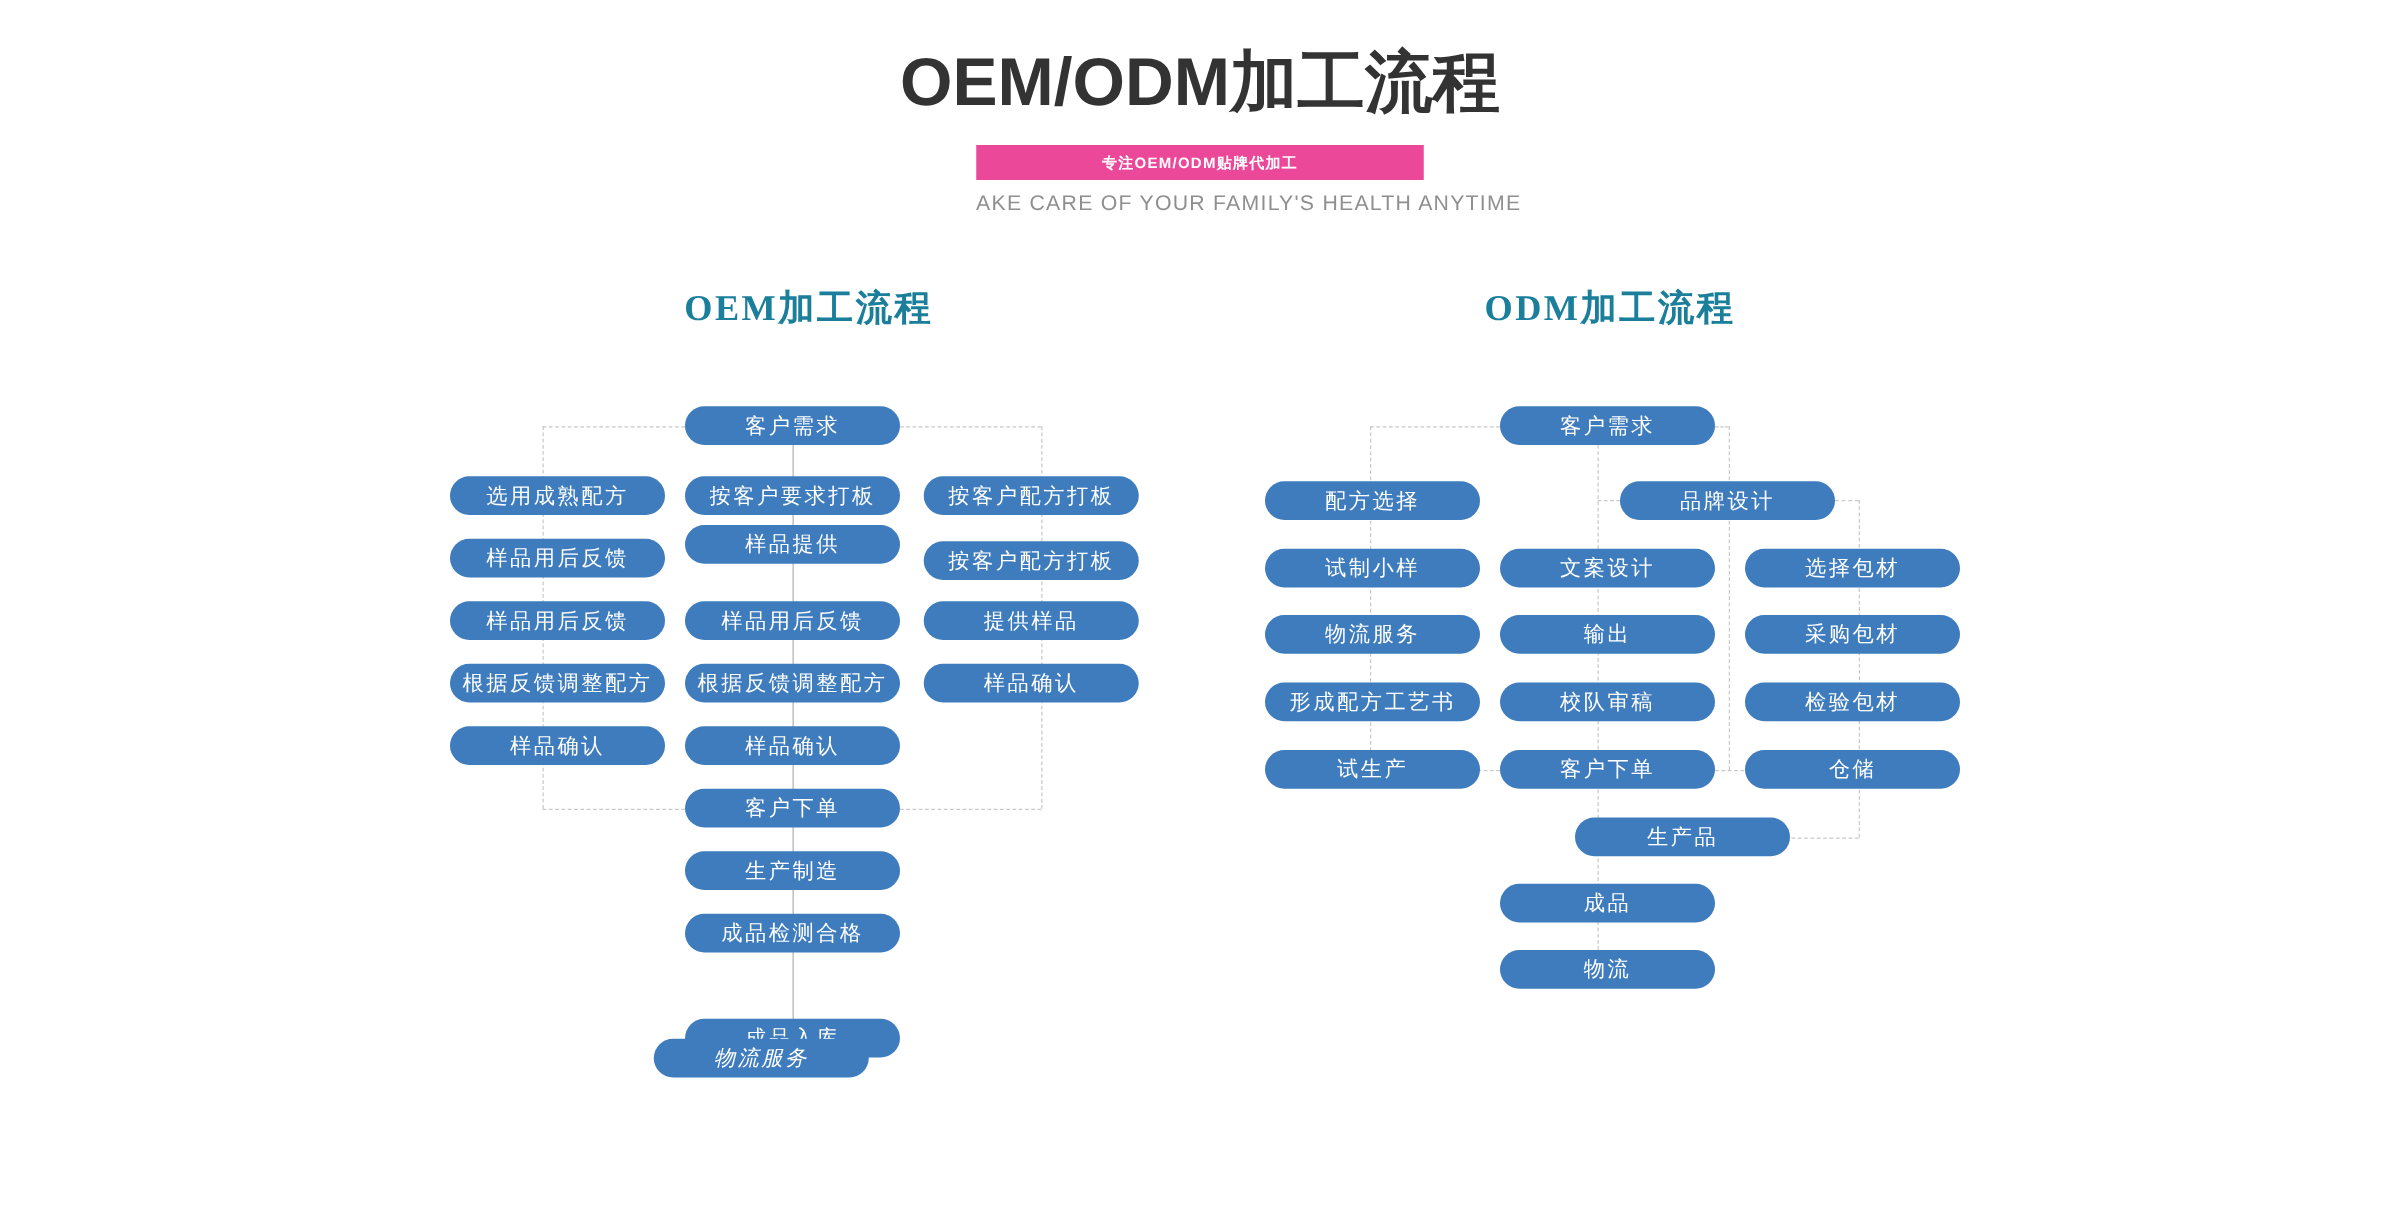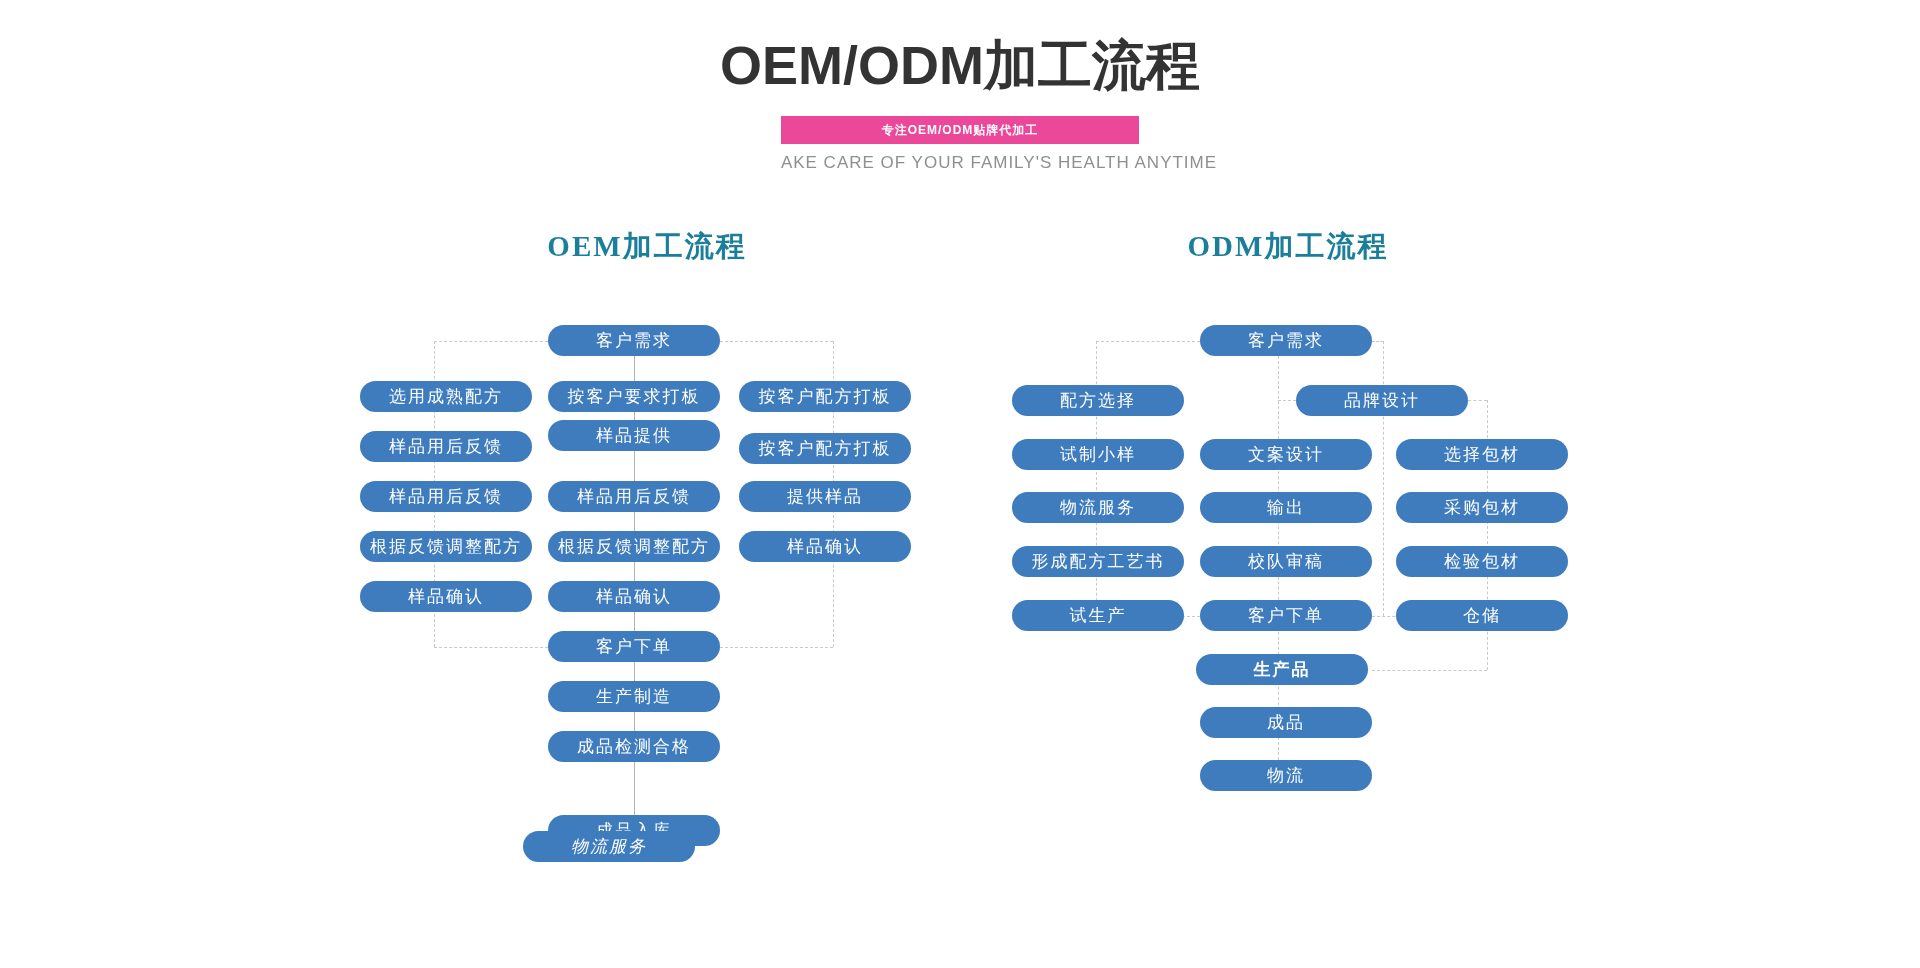--- a/index.html
+++ b/index.html
@@ -146,17 +146,17 @@
       <div class="flow-node" style="left: 1396px; top: 439px;">选择包材</div>
       <div class="flow-node" style="left: 1012px; top: 492px;">物流服务</div>
       <div class="flow-node" style="left: 1200px; top: 492px;">输出</div>
       <div class="flow-node" style="left: 1396px; top: 492px;">采购包材</div>
       <div class="flow-node" style="left: 1012px; top: 546px;">形成配方工艺书</div>
       <div class="flow-node" style="left: 1200px; top: 546px;">校队审稿</div>
       <div class="flow-node" style="left: 1396px; top: 546px;">检验包材</div>
       <div class="flow-node" style="left: 1012px; top: 600px;">试生产</div>
       <div class="flow-node" style="left: 1200px; top: 600px;">客户下单</div>
       <div class="flow-node" style="left: 1396px; top: 600px;">仓储</div>
-      <div class="flow-node" style="left: 1196px; top: 654px; font-weight: bold;">生产品</div>
+      <div class="flow-node" style="left: 1260px; top: 654px;">生产品</div>
       <div class="flow-node" style="left: 1200px; top: 707px;">成品</div>
       <div class="flow-node" style="left: 1200px; top: 760px;">物流</div>
     </div>
 </div>
 
 </body></html>

